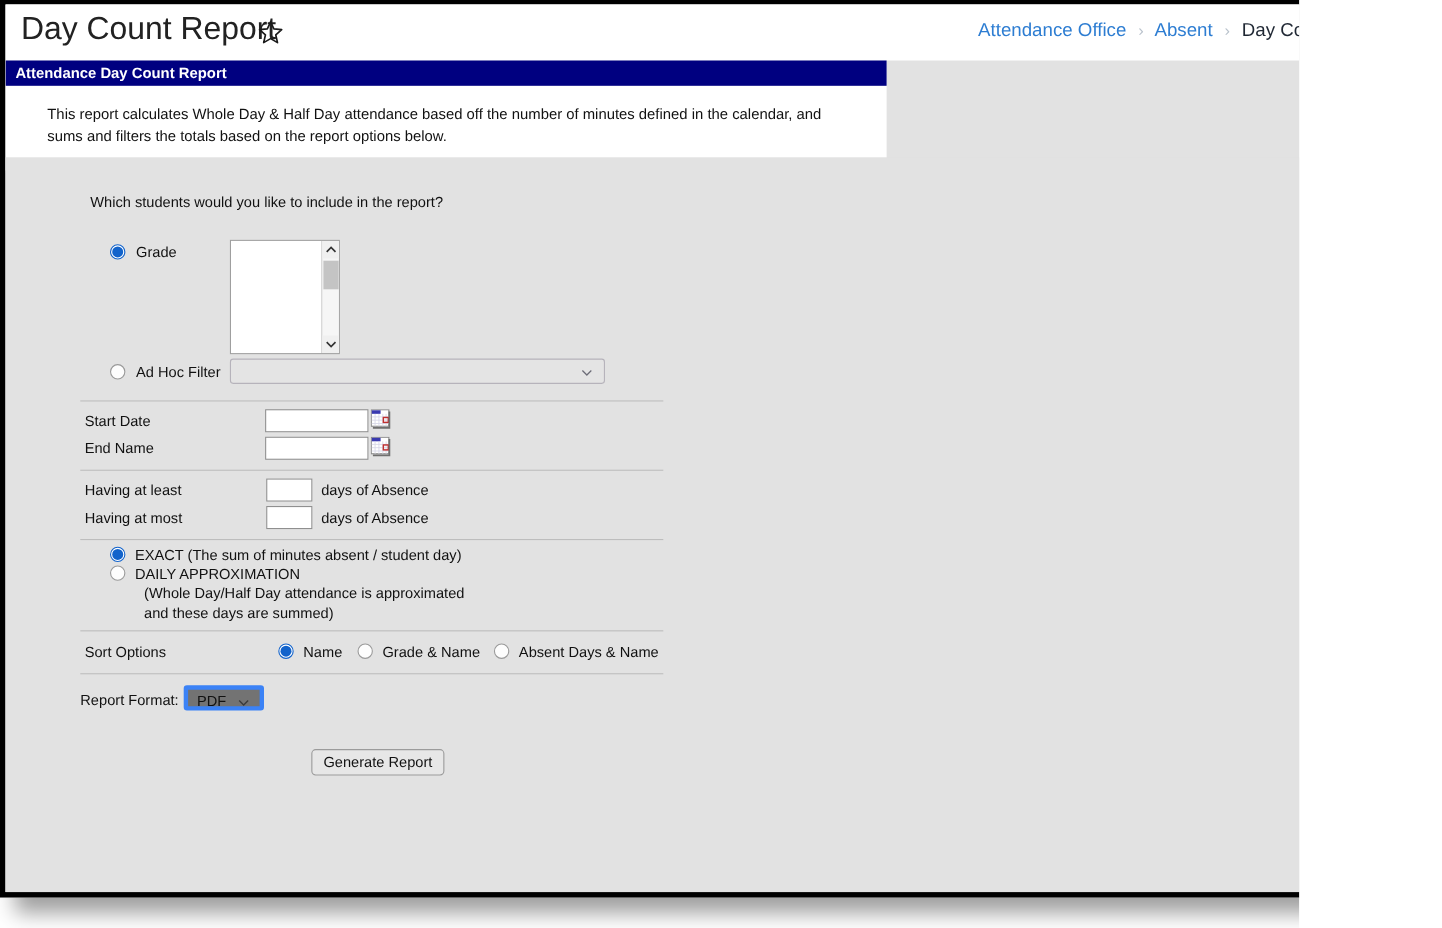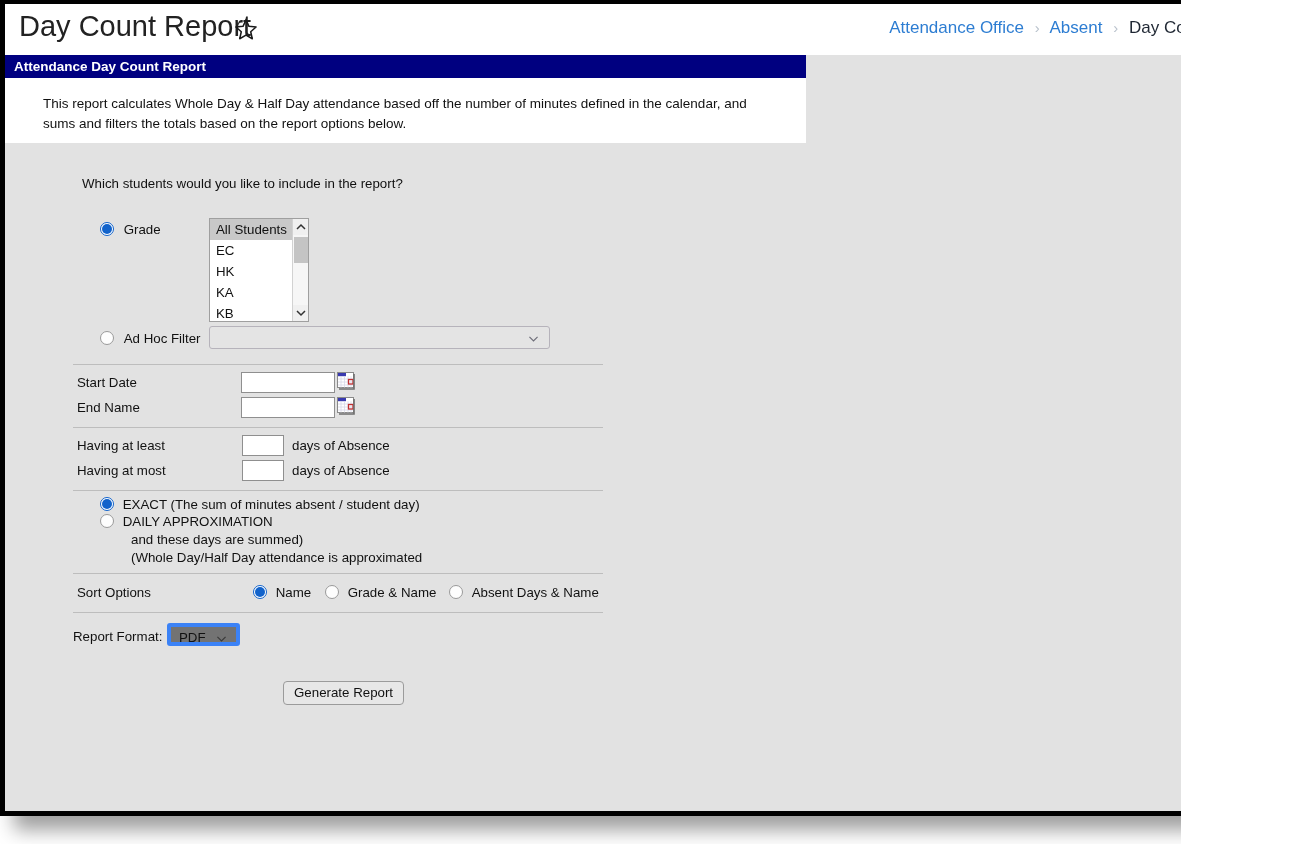--- a/index.html
+++ b/index.html
@@ -434,27 +434,20 @@
 
           <span class="question-label">Which students would you like to include in the report?</span>
 
           <div class="row-grade">
             <span class="grade-radio-wrap">
               <span class="radio checked"></span>
               <span class="lbl">Grade</span>
             </span>
 
             <div class="listbox">
-              <div class="listbox-items">
-                <div class="opt selected">All Students</div>
-                <div class="opt">EC</div>
-                <div class="opt">HK</div>
-                <div class="opt">KA</div>
-                <div class="opt">KB</div>
-              </div>
               <div class="lb-scroll">
                 <div class="lb-arrow up">
                   <svg width="16" height="16" viewBox="0 0 16 16">
                       <path d="M4 10l4-4 4 4" fill="none" stroke="#333" stroke-width="1.5"></path>
                     </svg>
                 </div>
                 <div class="lb-thumb"></div>
                 <div class="lb-arrow down">
                   <svg width="16" height="16" viewBox="0 0 16 16">
                       <path d="M4 6l4 4 4-4" fill="none" stroke="#333" stroke-width="1.5"></path>
@@ -543,22 +536,22 @@
           <div class="calc-opt">
             <span class="radio checked"></span>
             <span class="lbl">EXACT (The sum of minutes absent / student day)</span>
           </div>
 
           <div class="calc-opt">
             <span class="radio"></span>
             <span class="lbl">DAILY APPROXIMATION</span>
           </div>
           <div class="calc-sub">
+            <div>(Whole Day/Half Day attendance is approximated</div>
             <div>and these days are summed)</div>
-            <div>(Whole Day/Half Day attendance is approximated</div>
           </div>
 
           <hr class="divider">
 
           <div class="sort-row">
             <span class="sort-label">Sort Options</span>
             <span class="sort-choice sc0">
               <span class="radio checked"></span>
               <span class="lbl">Name</span>
             </span>

